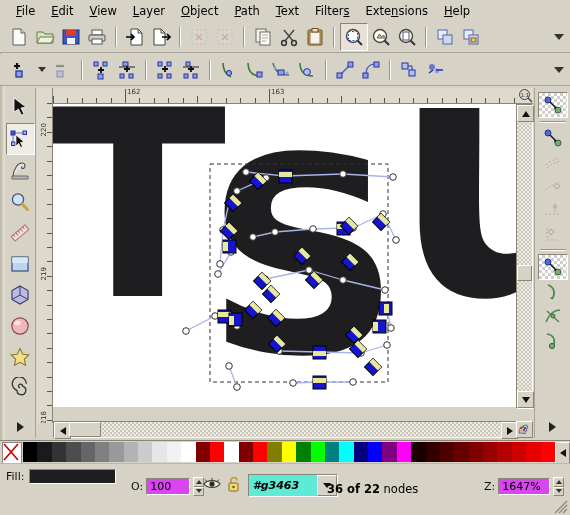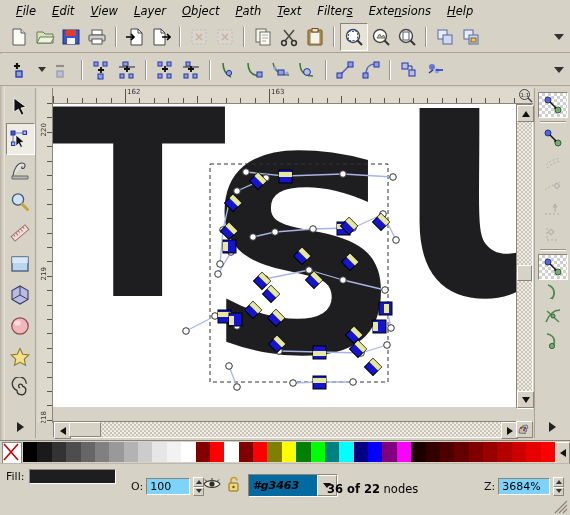--- a/index.html
+++ b/index.html
@@ -14,21 +14,21 @@
 
   
   .bevel-out{border-top:1px solid #fff;border-left:1px solid #fff;border-right:1px solid #8a8578;border-bottom:1px solid #8a8578;}
   .bevel-in{border-top:1px solid #8a8578;border-left:1px solid #8a8578;border-right:1px solid #fff;border-bottom:1px solid #fff;}
   .sep-v{width:1px;height:20px;background:#9a9488;border-right:1px solid #fdfcf8;margin:0 5px;align-self:center;}
   .sep-h{height:1px;background:#9a9488;border-bottom:1px solid #fdfcf8;margin:3px 4px;}
 
   
   #menubar{position:absolute;left:0;top:0;width:570px;height:21px;
     background:#d6d2c6;display:flex;align-items:center;
-    border-bottom:1px solid #bdb8ab;font-style:italic;}
+    border-bottom:1px solid #bdb8ab;}
   #menubar .mi{padding:2px 8px;font-size:11.5px;line-height:14px;color:#000;cursor:default;}
   #menubar .mi u{text-decoration:underline;}
   .leftstrip{position:absolute;left:0;top:0;width:5px;height:515px;
      background:linear-gradient(to right,#b9b3a5,#e9e5da);}
 
   
   #cmdbar{position:absolute;left:0;top:21px;width:570px;height:32px;background:#d6d2c6;
      border-bottom:1px solid #aaa498;display:flex;align-items:center;padding-left:6px;box-sizing:border-box;}
   #toolbar2{position:absolute;left:0;top:54px;width:570px;height:32px;background:#d6d2c6;
      border-bottom:1px solid #aaa498;display:flex;align-items:center;padding-left:8px;box-sizing:border-box;}
@@ -103,30 +103,30 @@
 
   
   #statusbar{position:absolute;left:0;top:463px;width:570px;height:52px;background:#d6d2c6;
      border-top:1px solid #bdb8ab;}
   .lbl{font-size:11px;color:#111;}
   #fillrow{position:absolute;left:6px;top:5px;display:flex;align-items:center;gap:5px;}
   #strokerow{position:absolute;left:6px;top:26px;display:flex;align-items:center;gap:5px;}
   .fsw{width:85px;height:13px;}
   .italic{font-style:italic;font-size:11px;}
   #opacity{position:absolute;left:131px;top:13px;display:flex;align-items:center;gap:3px;}
-  .spin-entry{width:44px;height:17px;background:#7dd3fc;border-top:1px solid #8a8578;border-left:1px solid #8a8578;
+  .spin-entry{width:44px;height:17px;background:#d946ef;border-top:1px solid #8a8578;border-left:1px solid #8a8578;
      border-right:1px solid #fff;border-bottom:1px solid #fff;font-size:11px;padding:0 3px;
      display:flex;align-items:center;box-sizing:border-box;}
   .spin-btns{display:flex;flex-direction:column;width:11px;height:19px;}
   .spin-b{flex:1;background:#d6d2c6;border-top:1px solid #fff;border-left:1px solid #fff;
      border-right:1px solid #8a8578;border-bottom:1px solid #8a8578;display:flex;align-items:center;justify-content:center;}
   .sp-up{width:0;height:0;border-left:3px solid transparent;border-right:3px solid transparent;border-bottom:4px solid #333;}
   .sp-dn{width:0;height:0;border-left:3px solid transparent;border-right:3px solid transparent;border-top:4px solid #333;}
   #layerbox{position:absolute;left:203px;top:10px;display:flex;align-items:center;gap:6px;}
-  #layercombo{display:flex;width:88px;height:21px;background:#0369a1;
+  #layercombo{display:flex;width:88px;height:21px;background:#5eead4;
      border-top:1px solid #8a8578;border-left:1px solid #8a8578;border-right:1px solid #fff;border-bottom:1px solid #fff;align-items:center;}
   #layername{flex:1;font-size:11px;font-weight:700;font-style:italic;padding-left:4px;}
   #layerarrow{width:18px;height:19px;background:#d6d2c6;display:flex;align-items:center;justify-content:center;
      border-top:1px solid #fff;border-left:1px solid #fff;border-right:1px solid #8a8578;border-bottom:1px solid #8a8578;}
   #statusmsg{position:absolute;left:327px;top:18px;font-size:11.5px;white-space:nowrap;}
   #statusmsg b{font-weight:700;}
   #coords{position:absolute;left:411px;top:5px;font-family:"DejaVu Sans Mono","Liberation Mono",monospace;font-size:10.5px;line-height:16px;
      border-left:1px solid #9a9488;padding-left:5px;}
   #zoombox{position:absolute;left:484px;top:13px;display:flex;align-items:center;gap:3px;}
   #grip{position:absolute;right:2px;bottom:2px;width:14px;height:14px;}
@@ -899,21 +899,21 @@
       </span>
     </div>
 
     <div id="statusmsg">
       <b>36 of 22</b><span> nodes</span>
     </div>
 
 
     <div id="zoombox">
       <span class="lbl">Z:</span>
-      <span class="spin-entry" style="width:52px">3684%</span>
+      <span class="spin-entry" style="width:52px">1647%</span>
       <span class="spin-btns">
         <span class="spin-b">
             <i class="sp-up"></i>
           </span>
         <span class="spin-b">
             <i class="sp-dn"></i>
           </span>
       </span>
     </div>
 

